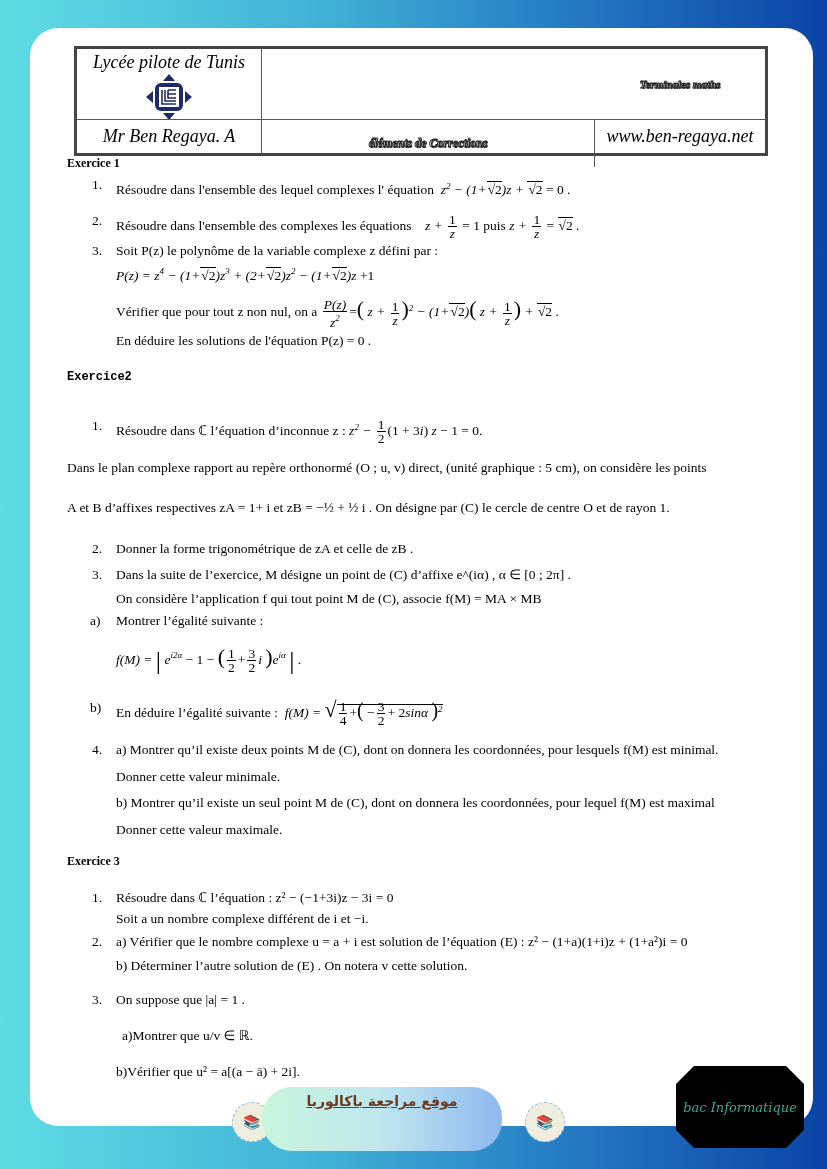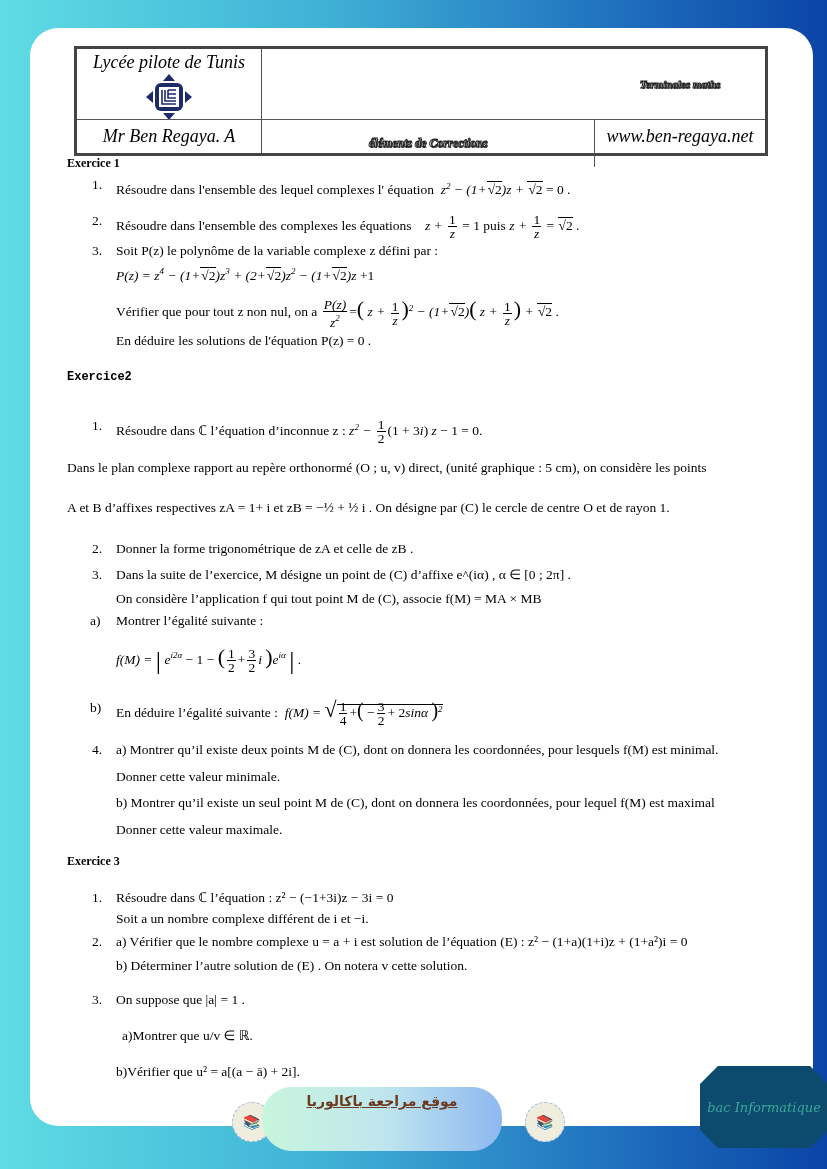--- a/index.html
+++ b/index.html
@@ -24,23 +24,23 @@
   .frac .n{border-bottom:1px solid #000;padding:0 1px;}
   .sqrt{border-top:1px solid #000;padding-left:1px;}
   .sqrt::before{content:"√";position:relative;}
   sup{font-size:9px;}
   
   .banner{position:absolute;left:262px;top:1087px;width:240px;height:64px;border-radius:30px;
     background:linear-gradient(90deg,#c8f5dc 0%,#bfe6ee 50%,#8fb8f0 100%);text-align:center;}
   .banner .ar{font-family:"DejaVu Sans",sans-serif;font-weight:bold;color:#6b3a1f;font-size:14px;text-decoration:underline;margin-top:6px;direction:rtl;}
   .banner .en{font-family:"DejaVu Sans",sans-serif;font-weight:bold;color:#6b3a1f;font-size:18px;text-decoration:underline;}
   .badge{position:absolute;width:38px;height:38px;border-radius:50%;background:#efeede;border:1px dashed #9bd;display:flex;align-items:center;justify-content:center;font-size:14px;}
-  .oct{position:absolute;left:676px;top:1066px;width:128px;height:82px;background:#0c4a6e;
+  .oct{position:absolute;left:676px;top:1066px;width:128px;height:82px;background:#000000;
     clip-path:polygon(14% 0,86% 0,100% 22%,100% 78%,86% 100%,14% 100%,0 78%,0 22%);
-    display:flex;align-items:center;justify-content:center;margin-left:24px;}
+    display:flex;align-items:center;justify-content:center;}
   .oct span{font-family:"DejaVu Serif",serif;font-style:italic;color:#3aa79a;font-size:13px;}
 </style>
 </head>
 <body>
 
 <div class="sheet"></div>
 
 <div class="hdr">
   <div class="c" style="left:0;top:0;width:185px;height:70px;">
     <div class="italic" style="margin-top:3px;">Lycée pilote de Tunis</div>

